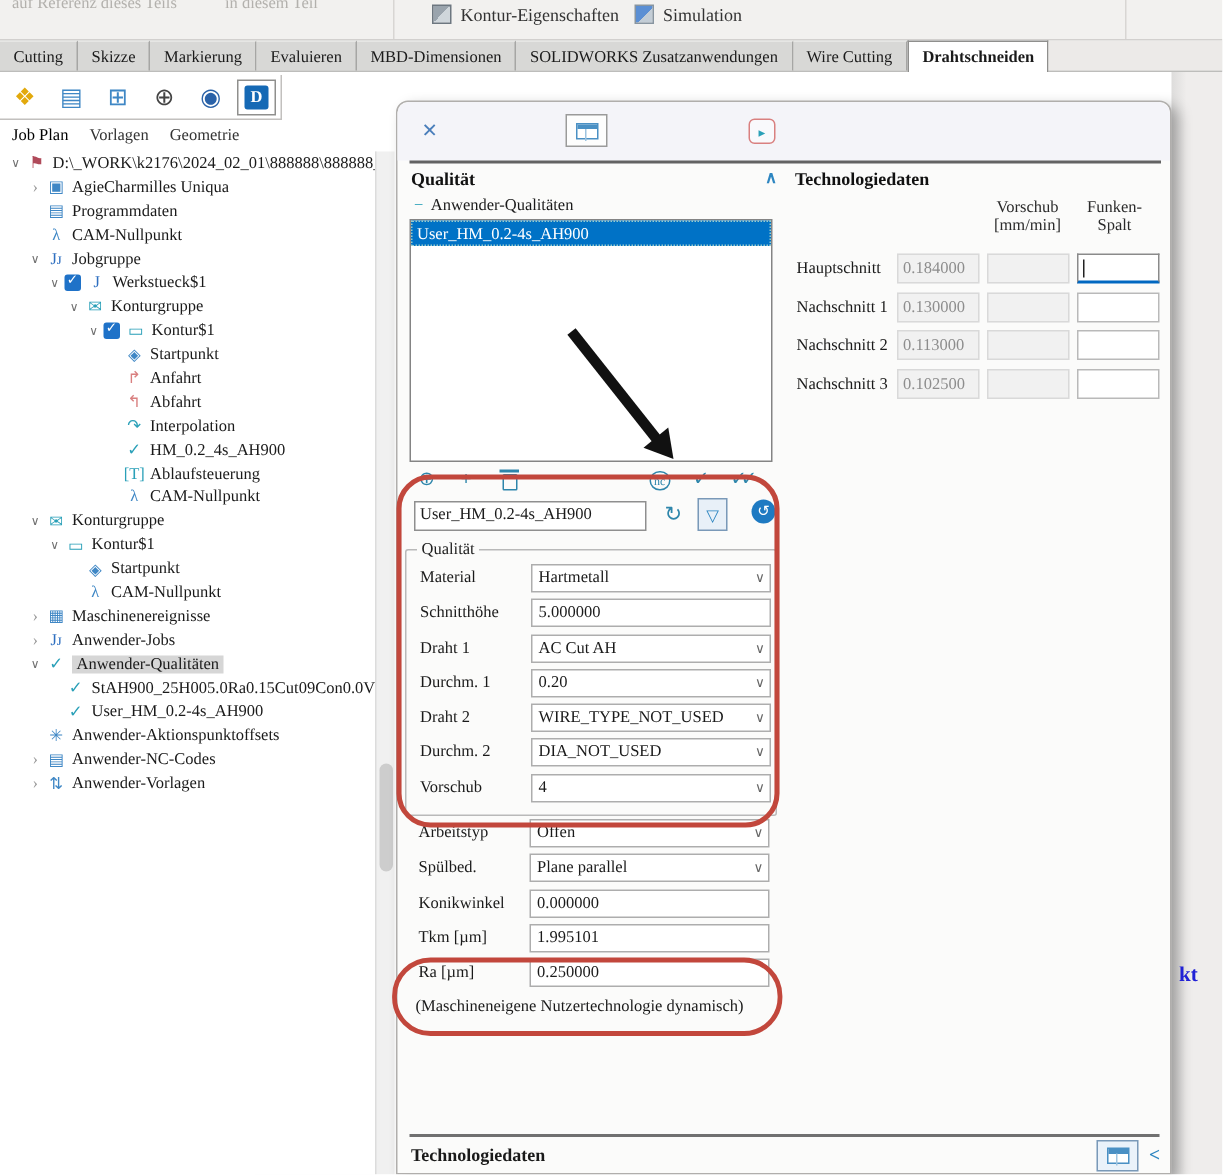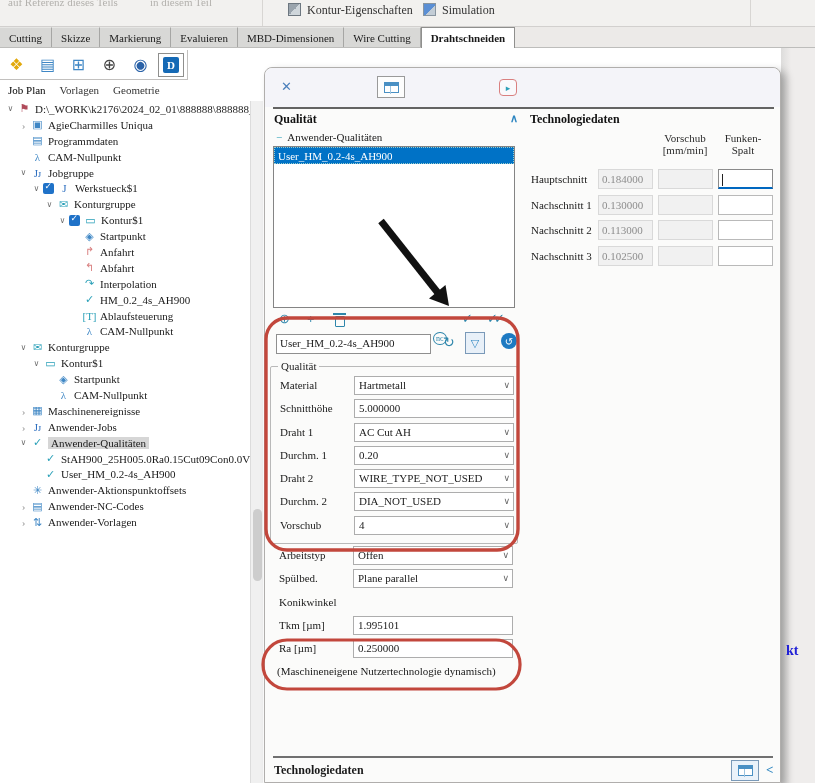--- a/index.html
+++ b/index.html
@@ -72,21 +72,21 @@
   .list-caption { position:absolute; left:11px; top:63px; color:#1a1a1a; }
   .list-caption .minus { color:#2aa0b8; margin-right:5px; }
   .listbox { position:absolute; left:8px; top:78px; width:242px; height:162px; background:#fff; border:1px solid #848484; }
   .litem { height:17px; line-height:17px; padding-left:3px; white-space:nowrap; overflow:hidden; }
   .litem.sel { background:#0072c6; color:#fff; border:1px dotted #9cc; }
   
   .minitb { position:absolute; left:0; top:243px; width:258px; height:20px; }
   .mtb { position:absolute; top:0; color:#2e86ab; font-size:13px; }
   .icon-trash { position:absolute; width:10px; height:11px; border:1.5px solid #2e86ab; border-radius:1px; top:5px; }
   .icon-trash::before { content:""; position:absolute; top:-4px; left:-3px; width:13px; height:2px; background:#2e86ab; }
-  .mtb-nc { font-size:8px; border:1.2px solid #2e86ab; border-radius:50%; padding:1px 2px; top:21px; }
+  .mtb-nc { font-size:8px; border:1.2px solid #2e86ab; border-radius:50%; padding:1px 2px; top:3px; }
   
   .ed-name { position:absolute; left:11px; top:266px; width:155px; height:20px; background:#fff;
     border:1px solid #8f8f8f; padding:2px 3px; white-space:nowrap; overflow:hidden; }
   .ed-refresh { position:absolute; left:178px; top:266px; color:#2e86ab; font-size:14px; }
   .ed-filterbtn { position:absolute; left:200px; top:264px; width:20px; height:22px; border:1px solid #7a99b8;
     background:#e8f0f8; display:flex; align-items:center; justify-content:center; color:#2e86c1; font-size:11px; }
   .ed-power { position:absolute; left:236px; top:265px; width:16px; height:16px; border-radius:50%; background:#1e7ac2;
     color:#fff; font-size:10px; display:flex; align-items:center; justify-content:center; }
   fieldset.grp { position:absolute; left:5px; width:248px; border:1px solid #b9b9b9; border-radius:2px;
     background:transparent; padding:4px 0 2px 0; }
@@ -144,20 +144,21 @@
     </div>
     <div class="ribbon-sep" style="left:750px"></div>
   </div>
 
   <div class="tabbar" id="tabbar">
       <div class="tab">Cutting</div>
       <div class="tab">Skizze</div>
       <div class="tab">Markierung</div>
       <div class="tab">Evaluieren</div>
       <div class="tab">MBD-Dimensionen</div>
+      <div class="tab">SOLIDWORKS Zusatzanwendungen</div>
       <div class="tab">Wire Cutting</div>
       <div class="tab active">Drahtschneiden</div>
       <div class="tabbar-rest"></div>
     </div>
 
   <div class="toolbar">
     <div class="tbtn gold">❖</div>
     <div class="tbtn blue">▤</div>
     <div class="tbtn blue">⊞</div>
     <div class="tbtn" style="color:#444">⊕</div>
@@ -391,20 +392,21 @@
         <div class="frow">
           <div class="flabel">Arbeitstyp</div>
           <div class="fctrl">Offen<div class="fdd">∨</div></div>
         </div>
         <div class="frow">
           <div class="flabel">Spülbed.</div>
           <div class="fctrl">Plane parallel<div class="fdd">∨</div></div>
         </div>
         <div class="frow">
           <div class="flabel">Konikwinkel</div>
+          <div class="fctrl inp">0.000000</div>
         </div>
         <div class="frow">
           <div class="flabel">Tkm [µm]</div>
           <div class="fctrl inp">1.995101</div>
         </div>
         <div class="frow">
           <div class="flabel">Ra [µm]</div>
           <div class="fctrl inp">0.250000</div>
         </div>
       </div>

